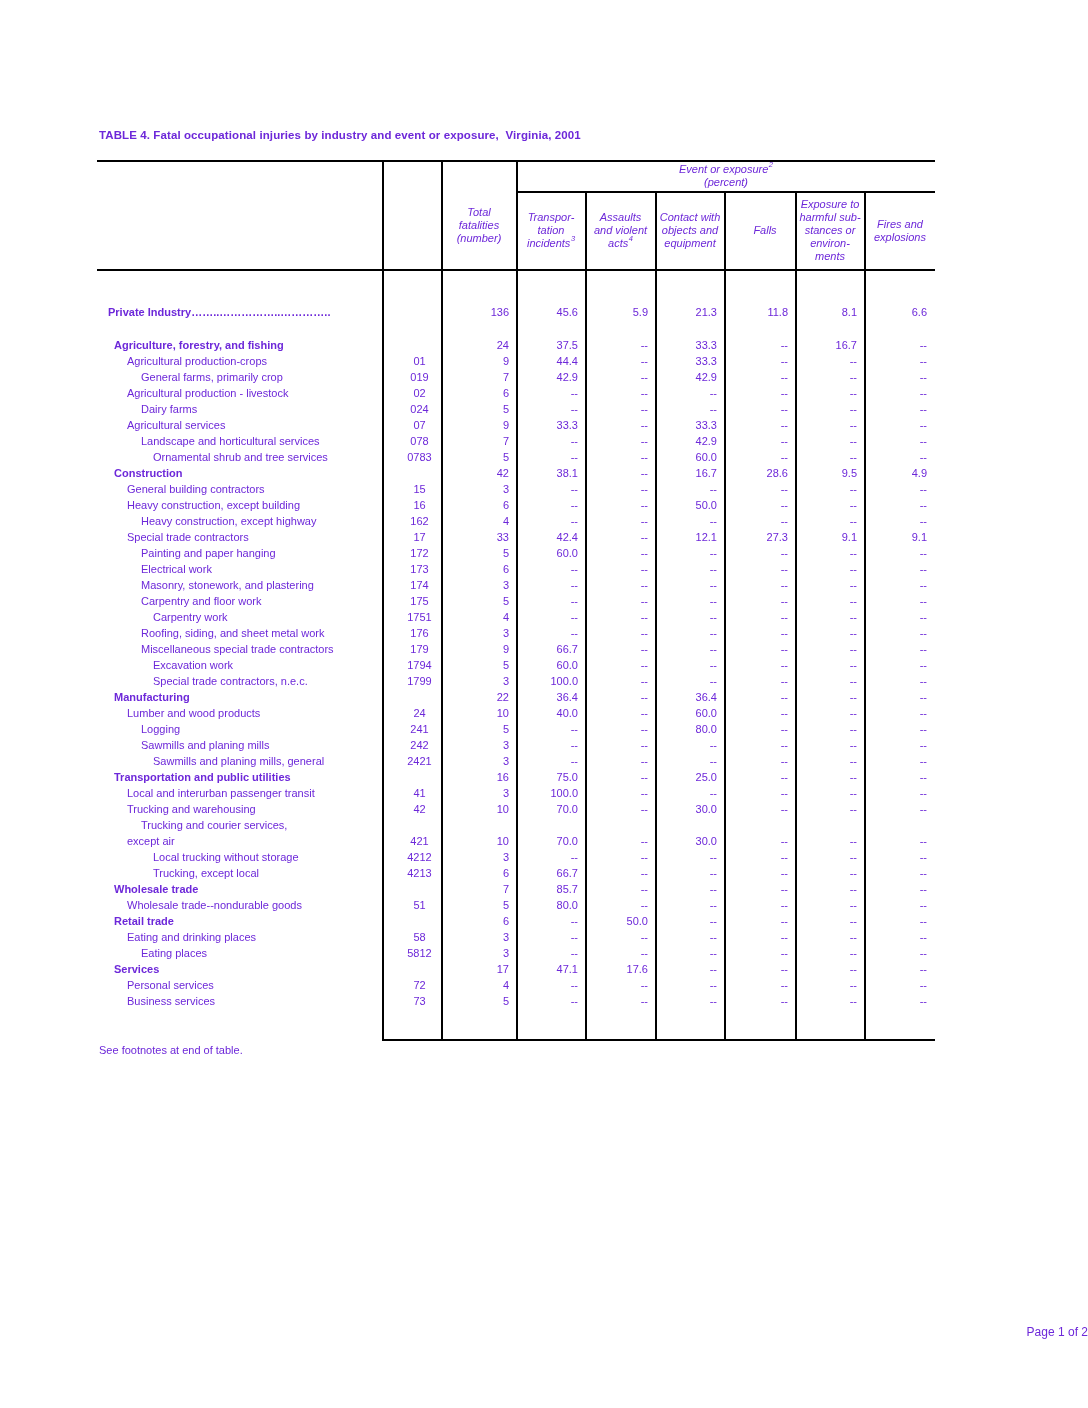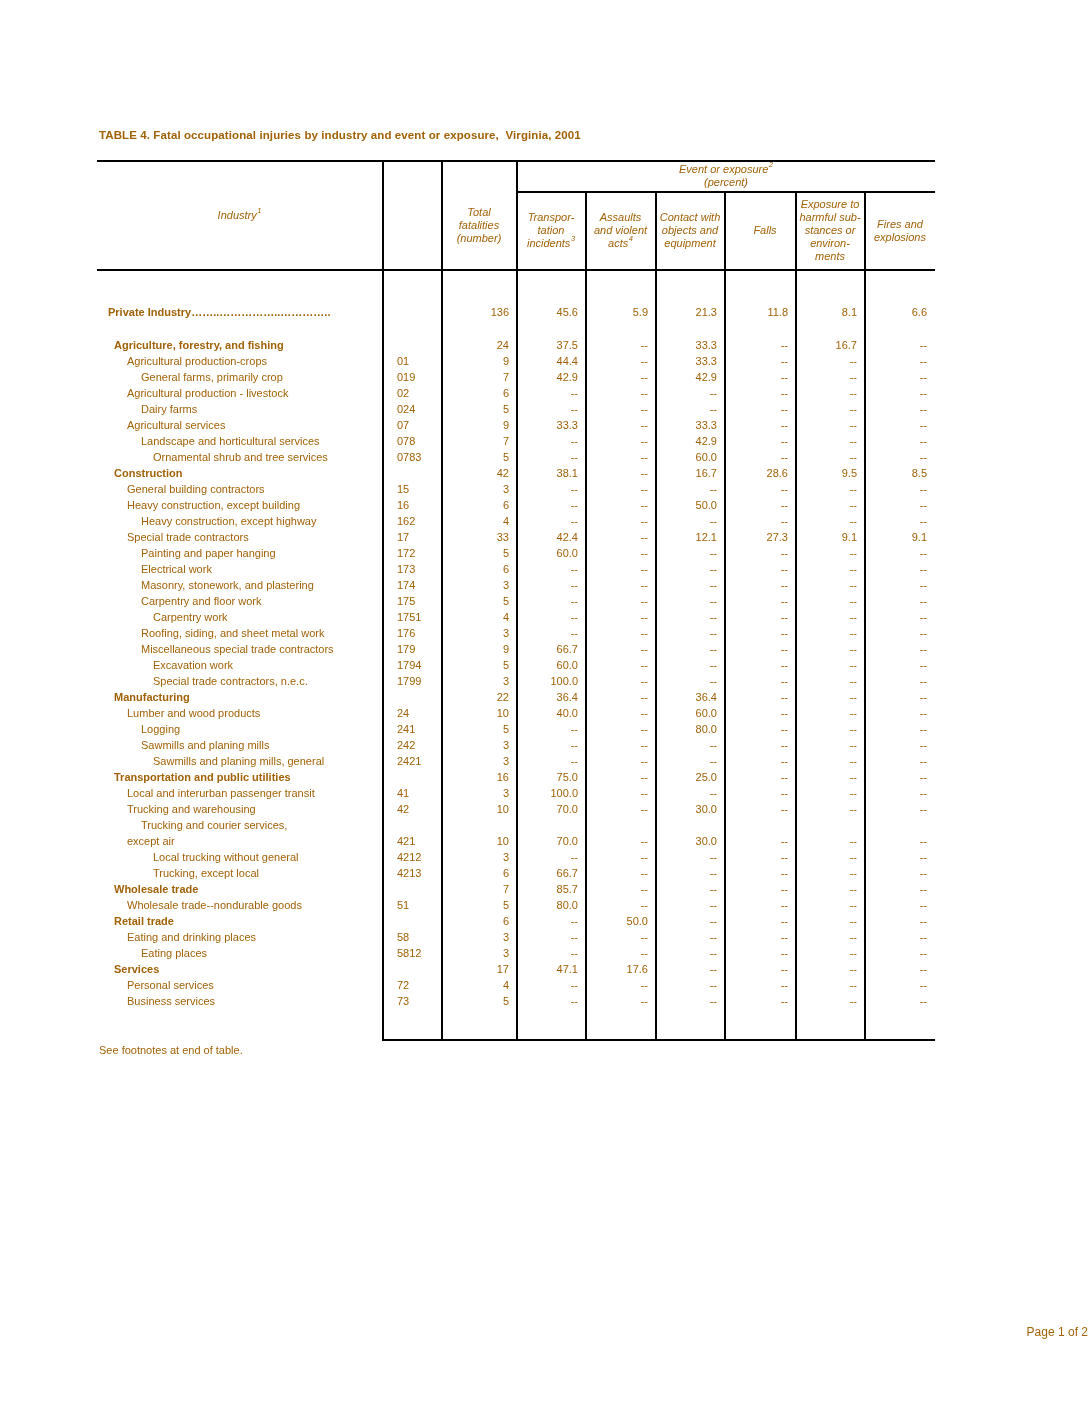--- a/index.html
+++ b/index.html
@@ -1,18 +1,18 @@
 <!DOCTYPE html>
 <html><head>
 <meta charset="utf-8">
 <style>
   html,body{margin:0;padding:0;background:#ffffff;}
   .canvas{
     position:relative;width:1088px;height:1408px;background:#ffffff;
-    font-family:"Liberation Sans", sans-serif;color:#a16207;overflow:hidden;
+    font-family:"Liberation Sans", sans-serif;color:#6d28d9;overflow:hidden;
   }
   .doc-title{
     position:absolute;left:99px;top:129px;font-size:11.5px;font-weight:bold;
     white-space:pre;letter-spacing:0.1px;
   }
   .tbl{position:absolute;left:97px;top:160px;width:838px;height:881px;}
   
   .hr{position:absolute;background:#000;}
   .hr.top{left:0;top:0;width:838px;height:2px;}
   .hr.pct{left:420px;top:31px;width:418px;height:1.5px;}
@@ -24,21 +24,21 @@
   
   .hc{position:absolute;display:flex;flex-direction:column;justify-content:center;
       align-items:center;text-align:center;font-size:11px;line-height:13px;font-style:italic;}
   .hline{white-space:nowrap;}
   sup{font-size:7.5px;position:relative;top:-1px;margin-left:0.5px;line-height:0;}
   
   .tbody{position:absolute;left:0;top:111px;width:838px;padding-top:18px;}
   .trow{display:grid;grid-template-columns:286px 59px 75px 69px 70px 69px 71px 69px 70px;
         height:16px;font-size:11px;line-height:16px;}
   .c{white-space:nowrap;overflow:hidden;}
-  .c-sic{padding-left:14px;}
+  .c-sic{padding-left:14px;text-align:center;}
   .c-num{text-align:right;padding-right:8px;}
   .trow.bold .c-ind{font-weight:bold;}
   .i0{padding-left:3px;margin-left:8px;} .i1{padding-left:17px;} .i2{padding-left:30px;}
   .i3{padding-left:44px;} .i4{padding-left:56px;}
   .footnote{position:absolute;left:99px;top:1044px;font-size:11px;}
   .pagenum{position:absolute;left:0;top:1325px;width:1088px;text-align:right;font-size:12px;}
 </style>
 </head>
 <body>
 
@@ -54,23 +54,20 @@
     <div class="hr bot"></div>
     <div class="vr" style="left:285px"></div>
     <div class="vr" style="left:344px"></div>
     <div class="vr" style="left:419px"></div>
     <div class="vr sub" style="left:488px"></div>
     <div class="vr sub" style="left:558px"></div>
     <div class="vr sub" style="left:627px"></div>
     <div class="vr sub" style="left:698px"></div>
     <div class="vr sub" style="left:767px"></div>
 
-    <div class="hc" style="left:0;top:2px;width:285px;height:107px">
-      <div class="hline"><span>Industry</span><sup>1</sup></div>
-    </div>
 
 
     <div class="hc" style="left:345px;top:2px;width:74px;height:127px">
       <div class="hline">Total</div>
       <div class="hline">fatalities</div>
       <div class="hline">(number)</div>
     </div>
 
     <div class="hc" style="left:420px;top:1px;width:418px;height:29px">
       <div class="hline"><span>Event or exposure</span><sup>2</sup></div>
@@ -216,21 +213,21 @@
         </div>
         <div class="trow bold">
           <div class="c c-ind i1">Construction</div>
           <div class="c c-sic"></div>
           <div class="c c-num">42</div>
           <div class="c c-num">38.1</div>
           <div class="c c-num">--</div>
           <div class="c c-num">16.7</div>
           <div class="c c-num">28.6</div>
           <div class="c c-num">9.5</div>
-          <div class="c c-num">8.5</div>
+          <div class="c c-num">4.9</div>
         </div>
         <div class="trow">
           <div class="c c-ind i2">General building contractors</div>
           <div class="c c-sic">15</div>
           <div class="c c-num">3</div>
           <div class="c c-num">--</div>
           <div class="c c-num">--</div>
           <div class="c c-num">--</div>
           <div class="c c-num">--</div>
           <div class="c c-num">--</div>
@@ -472,21 +469,21 @@
           <div class="c c-sic">421</div>
           <div class="c c-num">10</div>
           <div class="c c-num">70.0</div>
           <div class="c c-num">--</div>
           <div class="c c-num">30.0</div>
           <div class="c c-num">--</div>
           <div class="c c-num">--</div>
           <div class="c c-num">--</div>
         </div>
         <div class="trow">
-          <div class="c c-ind i4">Local trucking without general</div>
+          <div class="c c-ind i4">Local trucking without storage</div>
           <div class="c c-sic">4212</div>
           <div class="c c-num">3</div>
           <div class="c c-num">--</div>
           <div class="c c-num">--</div>
           <div class="c c-num">--</div>
           <div class="c c-num">--</div>
           <div class="c c-num">--</div>
           <div class="c c-num">--</div>
         </div>
         <div class="trow">

